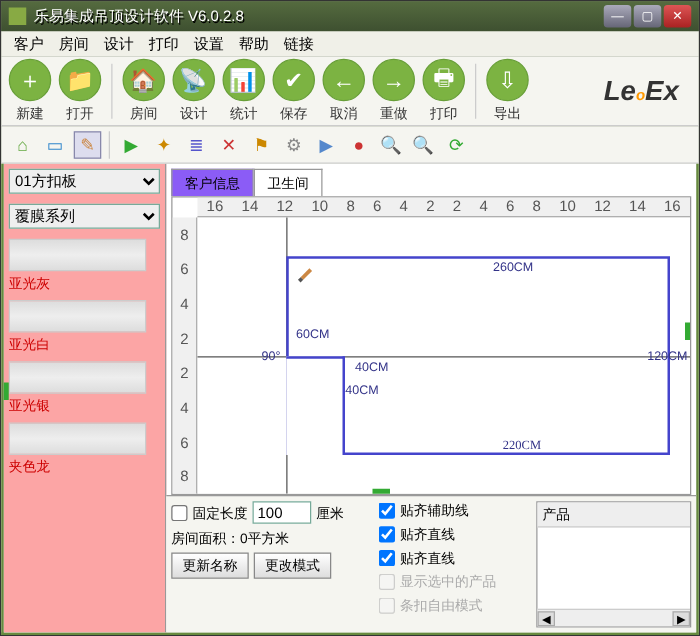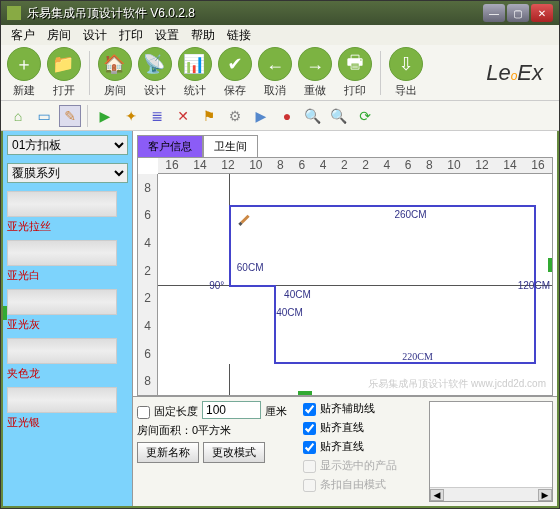--- a/index.html
+++ b/index.html
@@ -10,48 +10,48 @@
 .titlebar .ttext { flex: 1; font-size: 12px; text-shadow: 1px 1px 0 #000; }
 .winbtn { width: 22px; height: 18px; margin-left: 2px; background: linear-gradient(#aab,#667); border-radius: 3px; display:flex; align-items:center; justify-content:center; color:#fff; font-size:10px; cursor:pointer;}
 .winbtn.close { background: linear-gradient(#d55,#a22);}
 .menubar { height: 20px; background: #f0f0e8; display:flex; align-items:center; padding:0 6px; gap:4px; }
 .menubar span { padding:2px 4px; cursor:pointer;}
 .toolbar1 { height: 56px; background:#f5f5f0; border-bottom:1px solid #ccc; display:flex; align-items:center; padding:0 6px; gap:6px;}
 .tb1btn { display:flex; flex-direction:column; align-items:center; cursor:pointer; gap:2px;}
 .tb1btn .ic { width:34px; height:34px; background:#7cb342; border-radius:50%; display:flex; align-items:center; justify-content:center; color:#fff; font-size:18px; border:1px solid #689f38;}
 .tb1btn .lb { font-size:11px; color:#333;}
 .tbsep { width:1px; height:44px; background:#ccc; margin:0 2px;}
-.logo { margin-left:auto; font-size:22px; font-weight:normal; font-style:italic; color:#333; padding-right:10px;}
+.logo { margin-left:auto; font-size:22px; font-weight:bold; font-style:italic; color:#333; padding-right:10px;}
 .logo .oo { color:#f90;}
 .toolbar2 { height:30px; background:#f5f5f0; border-bottom:1px solid #ccc; display:flex; align-items:center; padding:0 6px; gap:4px;}
 .tb2btn { width:22px; height:22px; border:1px solid transparent; display:flex; align-items:center; justify-content:center; cursor:pointer; font-size:14px;}
 .tb2btn.sel { border-color:#88a; background:#dde;}
 .body { flex:1; display:flex; background:#fff; border:2px solid #678a3f; border-top:none; overflow:hidden;}
-.left { width:130px; border-right:1px solid #999; display:flex; flex-direction:column; background:#7dd3fc;}
+.left { width:130px; border-right:1px solid #999; display:flex; flex-direction:column; background:#fca5a5;}
 .left select { margin:4px; height:20px; border:1px solid #7a9;}
 .swatches { flex:1; overflow:hidden; padding:4px;}
 .swatch { margin-bottom:6px;}
 .swatch .img { width:110px; height:26px; background:linear-gradient(#ddd,#eee,#ddd); border:1px solid #ccc;}
 .swatch .nm { color:#c00; font-size:11px; margin-top:2px;}
 .main { flex:1; display:flex; flex-direction:column; position:relative;}
 .tabs { display:flex; padding:4px 4px 0 4px; gap:0;}
 .tab { padding:3px 10px; border:1px solid #999; background:#8b5cf6; cursor:pointer; font-size:11px; border-bottom:none;}
 .tab.active { background:#fff;}
 .canvas-wrap { flex:1; margin:0 4px; border:1px solid #999; background:#fff; position:relative; overflow:hidden;}
 .ruler-top { position:absolute; top:0; left:20px; right:0; height:16px; background:#f0f0f0; border-bottom:1px solid #999; display:flex; font-size:9px; color:#555;}
 .ruler-left { position:absolute; top:16px; left:0; width:20px; bottom:0; background:#f0f0f0; border-right:1px solid #999; font-size:9px; color:#555;}
 .canvas { position:absolute; top:16px; left:20px; right:0; bottom:0; background:#fff;}
 .xaxis { position:absolute; left:0; right:0; top:50%; border-top:1px solid #555;}
 .yaxis { position:absolute; top:0; bottom:0; left:18%; border-left:1px solid #555;}
 .roomshape { position:absolute; border:2px solid #44c; }
 .dim { position:absolute; font-size:10px; color:#338;}
 .watermark { position:absolute; right:6px; bottom:4px; font-size:10px; color:#ccc;}
 .bottom { height:110px; border-top:1px solid #999; display:flex; padding:4px; gap:6px; background:#f5f5f0;}
 .bcol { display:flex; flex-direction:column; gap:4px;}
-.row { display:flex; align-items:flex-end; gap:4px;}
+.row { display:flex; align-items:center; gap:4px;}
 .btn { padding:2px 8px; border:1px solid #888; background:linear-gradient(#fff,#ddd); cursor:pointer; font-size:11px;}
 input[type=text]{ border:1px solid #7a9; padding:1px 3px; height:18px;}
 input[type=checkbox]{ width:13px; height:13px;}
 .chklbl { font-size:11px;}
 .chklbl.dis { color:#aaa;}
 .prodcol { flex:1; border:1px solid #999; background:#fff; display:flex; flex-direction:column;}
 .prodcol .hd { background:#eee; padding:2px 4px; font-size:11px; border-bottom:1px solid #ccc;}
 .prodcol .scroll { flex:1; position:relative;}
 .statusbar { height:22px; background:#f0f0e8; border-top:1px solid #999; display:flex; align-items:center; padding:0 6px; font-size:11px; color:#333;}
 .rt { display:flex; align-items:flex-start; justify-content:space-around; position:absolute; inset:0;}
@@ -149,37 +149,33 @@
       <div class="tb2btn" style="color: rgb(51, 170, 51);">⟳</div>
     </div>
 
   <div class="body">
     <div class="left">
       <select><option>01方扣板</option></select>
       <select><option>覆膜系列</option></select>
       <div class="swatches" id="swatches">
           <div class="swatch">
             <div class="img"></div>
-            <div class="nm">亚光拉丝</div>
+            <div class="nm">亚光灰</div>
           </div>
           <div class="swatch">
             <div class="img"></div>
             <div class="nm">亚光白</div>
           </div>
           <div class="swatch">
             <div class="img"></div>
-            <div class="nm">亚光灰</div>
+            <div class="nm">亚光银</div>
           </div>
           <div class="swatch">
             <div class="img"></div>
             <div class="nm">夹色龙</div>
-          </div>
-          <div class="swatch">
-            <div class="img"></div>
-            <div class="nm">亚光银</div>
           </div>
         </div>
       <div style="position:relative; height:0;">
         <div class="greenmark" style="left:-2px; top:-200px;"></div>
       </div>
     </div>
 
     <div class="main">
       <div class="tabs" id="tabs">
           <div class="tab">客户信息</div>
@@ -226,32 +222,31 @@
 
           <div style="position:absolute; left:18%; top:50%; width:12%; height:36%; background:#fff; border-right:2px solid #44c; border-top:2px solid #44c;"></div>
           <div class="pencil" style="left:20%; top:18%;"></div>
           <div class="dim" style="left:60%; top:16%;">260CM</div>
           <div class="dim" style="left:62%; top:80%;font-family:Liberation Serif, serif;">220CM</div>
           <div class="dim" style="right:2px; top:48%;">120CM</div>
           <div class="dim" style="left:20%; top:40%;">60CM</div>
           <div class="dim" style="left:30%; top:60%;">40CM</div>
           <div class="dim" style="left:32%; top:52%;">40CM</div>
           <div class="dim" style="left:13%; top:48%;">90°</div>
-          <div class="watermark">乐易集成吊顶设计软件 www.jcdd2d.com</div>
         </div>
         <div class="greenmark" style="right:-2px; top:100px;"></div>
         <div class="greenmark" style="left:160px; bottom:-2px; width:14px; height:6px;"></div>
       </div>
 
       <div class="bottom">
         <div class="bcol" style="width:160px;">
           <div class="row">
             <input type="checkbox" style="">
             <span class="chklbl">固定长度</span>
-            <input type="text" style="width: 59px;" value="100">
+            <input type="text" style="width: 47px;" value="100">
             <span class="chklbl">厘米</span>
           </div>
           <div class="row">
               <span class="chklbl">房间面积：0平方米</span>
             </div>
           <div class="row">
             <button class="btn">更新名称</button>
             <button class="btn">更改模式</button>
           </div>
         </div>
@@ -271,20 +266,21 @@
           <div class="row">
               <input type="checkbox" disabled="" style="">
               <span class="chklbl dis">显示选中的产品</span>
             </div>
           <div class="row">
               <input type="checkbox" disabled="" style="">
               <span class="chklbl dis">条扣自由模式</span>
             </div>
         </div>
         <div class="prodcol">
+          <div class="hd">产品</div>
           <div class="scroll">
             <div class="hscroll">
               <div class="ar">◀</div>
               <div style="flex:1"></div>
               <div class="ar">▶</div>
             </div>
           </div>
         </div>
       </div>
     </div>

